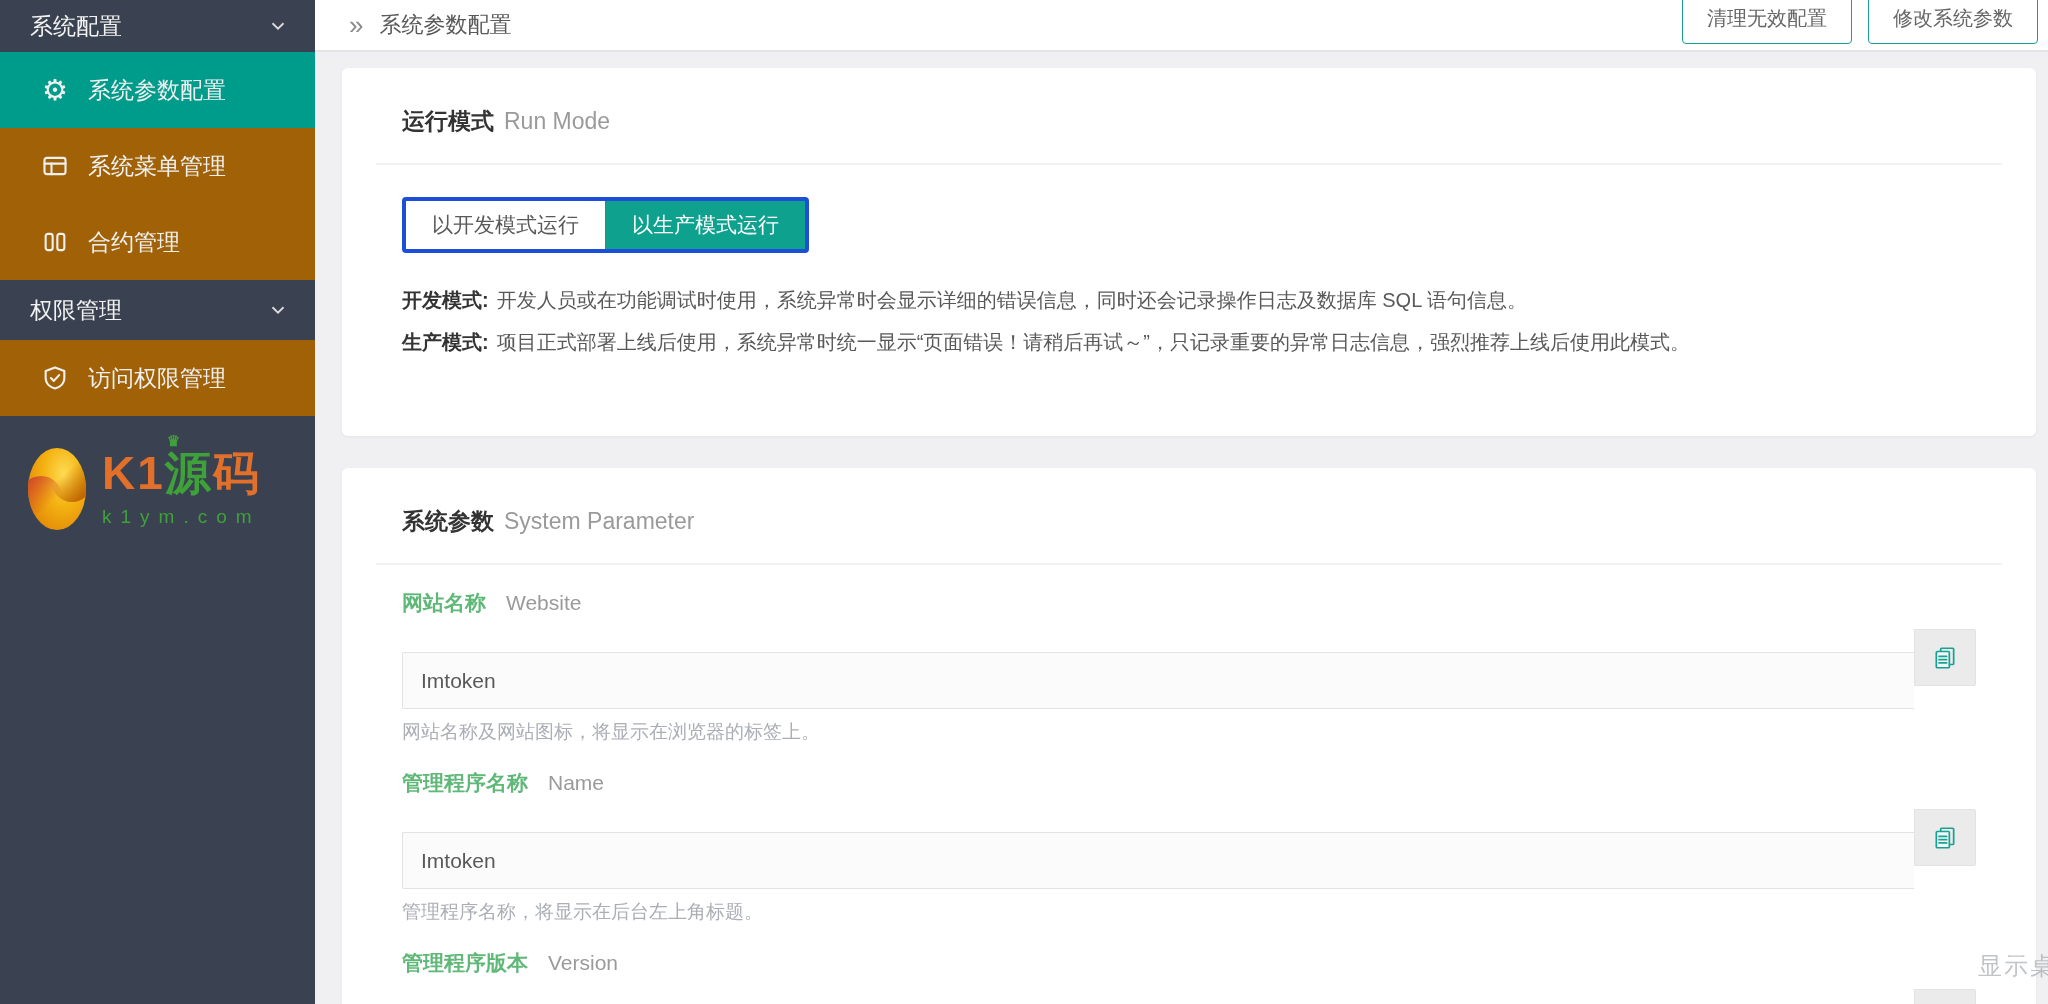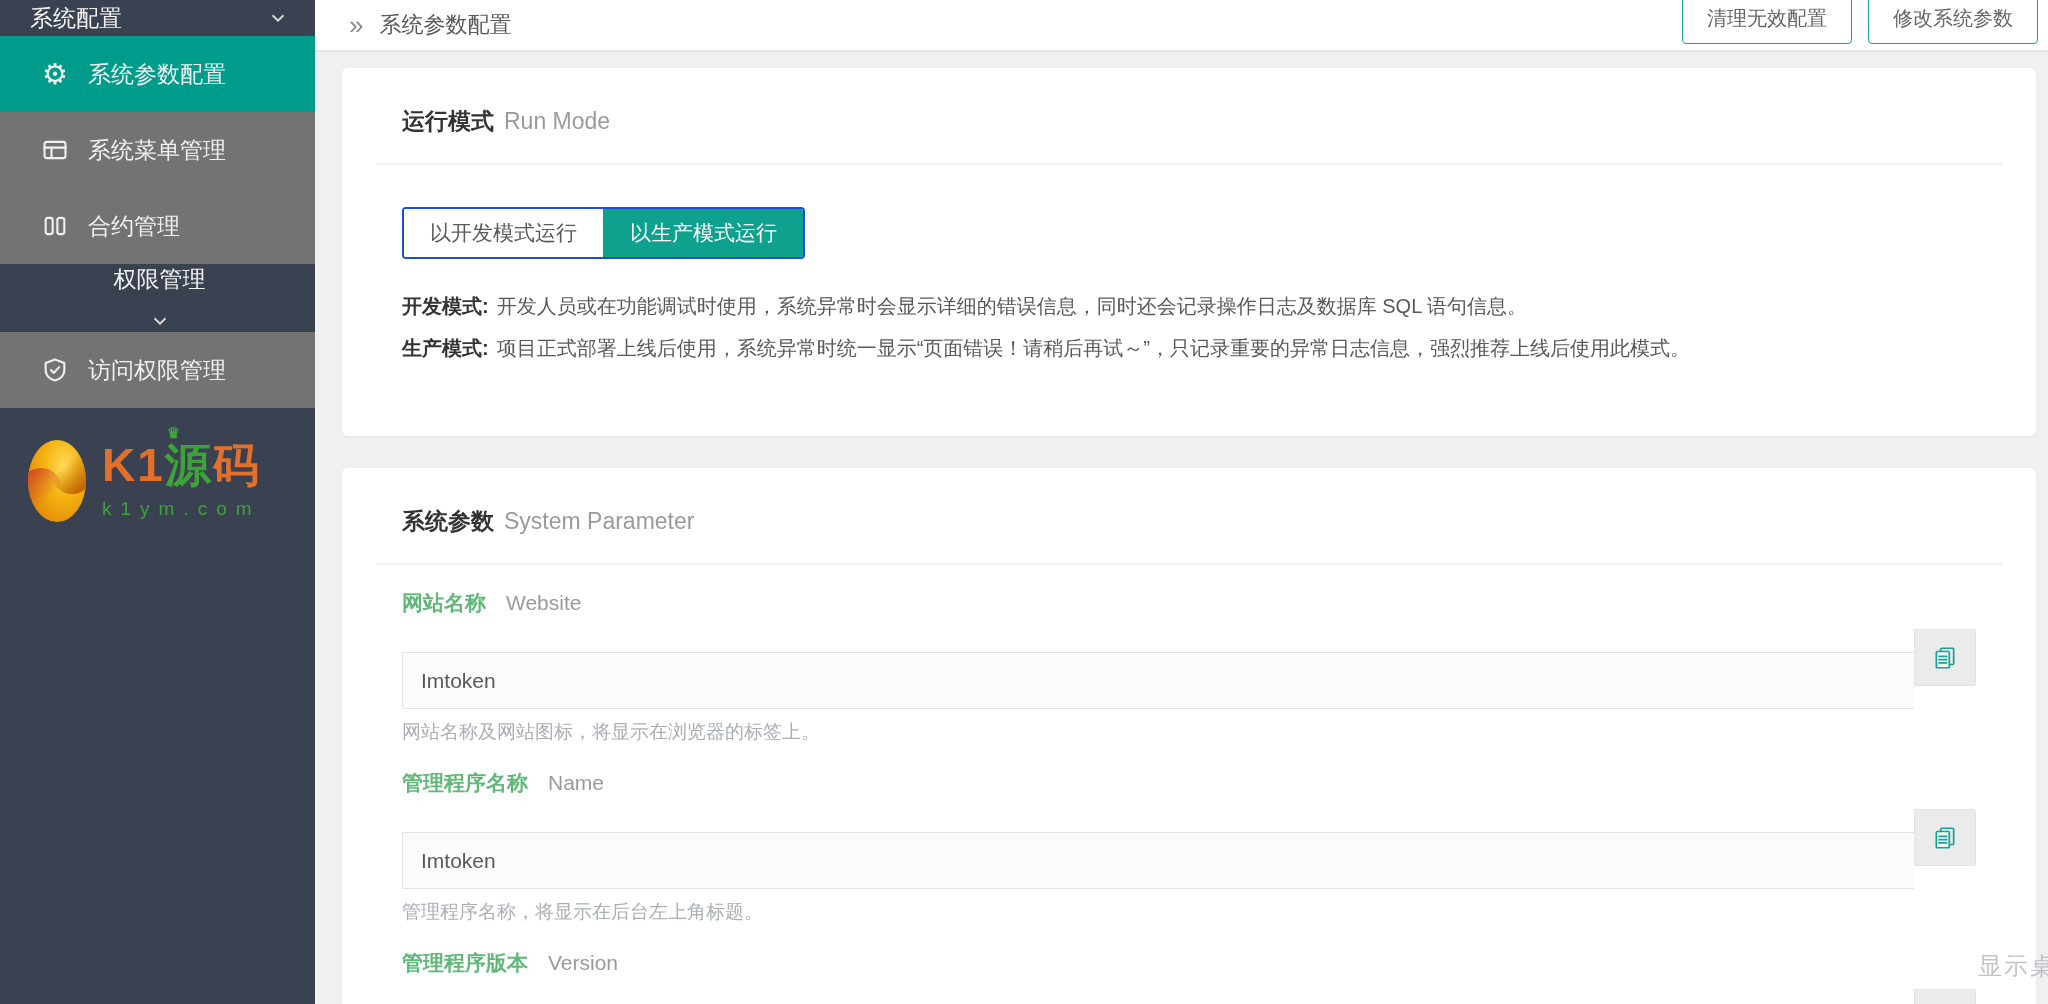--- a/index.html
+++ b/index.html
@@ -2,24 +2,24 @@
 <html><head>
 <meta charset="utf-8">
 <style>
   * { margin:0; padding:0; box-sizing:border-box; }
   html,body { width:2048px; height:1004px; }
   body { font-family:"Liberation Sans", sans-serif; }
   .app { position:relative; width:2048px; height:1004px; overflow:hidden; background:#f0f0f2; }
 
   
   .sidebar { position:absolute; left:0; top:0; width:315px; height:1004px; background:#3A4150; color:#fff; }
-  .side-group-header { height:36px; display:flex; align-items:center; padding:0 26px 0 30px; font-size:23px; color:#f2f2f2; cursor:pointer; }
+  .side-group-header { height:52px; display:flex; align-items:center; padding:0 26px 0 30px; font-size:23px; color:#f2f2f2; cursor:pointer; }
   .side-group-header .grow { flex:1; }
-  .side-group-header.second { height:68px;flex-direction:column; }
-  .side-item { height:76px; display:flex; align-items:center; padding-left:38px; background:#737373; font-size:23px; color:#f0f0f0; cursor:pointer; }
+  .side-group-header.second { height:60px; }
+  .side-item { height:76px; display:flex; align-items:center; padding-left:38px; background:#a16207; font-size:23px; color:#f0f0f0; cursor:pointer; }
   .side-item .icon { width:34px; height:34px; display:inline-flex; align-items:center; justify-content:center; margin-right:16px; }
   .side-item.active { background:#009C8B; }
   .chev { width:22px; height:22px; stroke:#dcdcdc; stroke-width:2; fill:none; }
   .gear-glyph { font-size:29px; line-height:1; }
   svg.lineicon { width:28px; height:28px; fill:none; stroke:#f0f0f0; stroke-width:1.8; stroke-linecap:round; stroke-linejoin:round; }
 
   
   .logo-block { display:flex; align-items:center; margin-top:32px; padding-left:28px; }
   .logo-mark { position:relative; width:58px; height:82px; border-radius:50%; background:radial-gradient(ellipse at 62% 32%, #ffdb54 0%, #f4b312 40%, #e8960a 68%, #d97d00 100%); overflow:hidden; flex:none; }
   .logo-mark::before { content:""; position:absolute; left:-8px; top:28px; width:42px; height:42px; border-radius:50%; background:linear-gradient(135deg, #d2452a 10%, rgba(210,69,42,0) 70%); }
@@ -42,21 +42,21 @@
   
   .content { position:absolute; left:315px; top:42px; width:1733px; height:950px; padding:26px 12px 0 27px; }
   .card { background:#fff; border-radius:6px; box-shadow:0 1px 3px rgba(0,0,0,0.05); padding:38px 60px 46px 60px; }
   .card-title { font-size:23px; }
   .card-title .zh { color:#333; font-weight:700; }
   .card-title .en { color:#9a9a9a; font-weight:400; margin-left:10px; }
   .card-divider { border:none; border-top:2px solid #f2f2f2; margin:26px -26px 0 -26px; }
   .card1 { height:368px; }
 
   
-  .seg-group { display:inline-flex; margin-top:42px; border:2px solid #1d4ed8; border-radius:4px; overflow:hidden; }
+  .seg-group { display:inline-flex; margin-top:32px; border:4px solid #1d4ed8; border-radius:4px; overflow:hidden; }
   .seg { height:48px; line-height:48px; padding:0 26px; font-size:21px; cursor:pointer; white-space:nowrap; }
   .seg.dev { background:#fff; color:#595959; border-right:1px solid #0f9c8d; }
   .seg.prod { background:#0DA18E; color:#fff; }
 
   .desc { margin-top:26px; font-size:20px; color:#595959; line-height:42px; }
   .desc .prefix { color:#333; font-weight:700; margin-right:8px;text-align:center; }
 
   
   .card2 { margin-top:32px; min-height:560px; padding-bottom:80px; }
   .field { margin-top:24px; }

